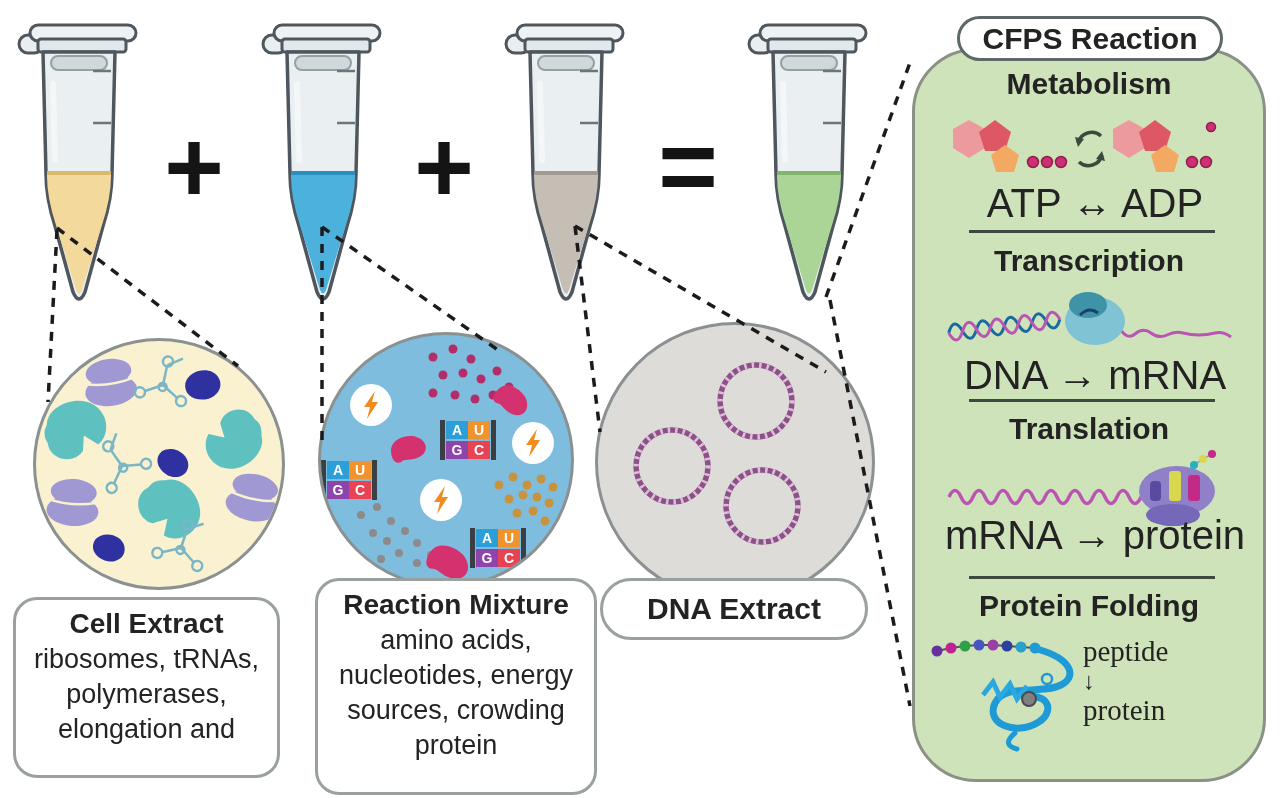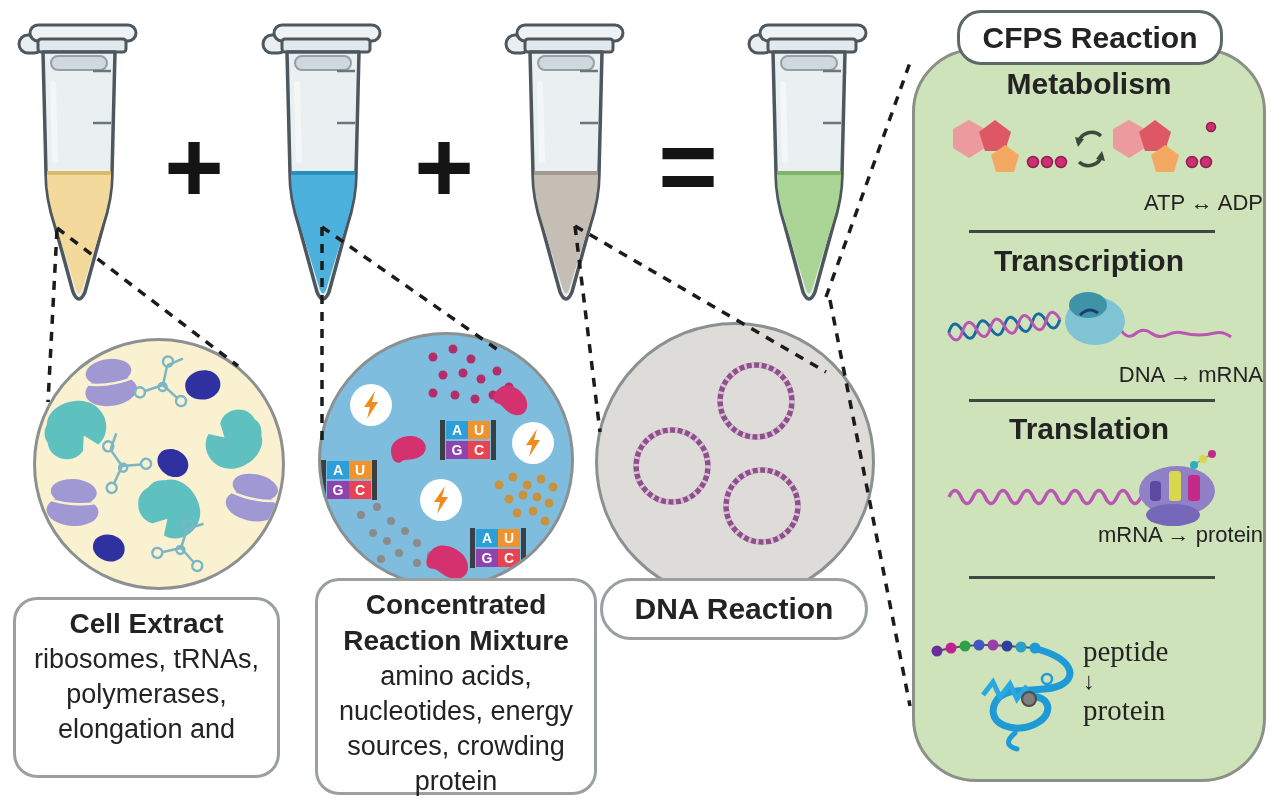--- a/index.html
+++ b/index.html
@@ -12,21 +12,21 @@
   .labelbox{background:#ffffff;border:3px solid #9aa0a0;border-radius:24px;box-sizing:border-box;
             text-align:center;padding-top:6px;}
   .labelbox .title{font-weight:bold;font-size:28px;line-height:36px;}
   .labelbox .line{font-size:27px;line-height:35px;}
   .pillbox{background:#ffffff;border:3px solid #9aa0a0;border-radius:32px;box-sizing:border-box;
            display:flex;align-items:center;justify-content:center;font-weight:bold;font-size:30px;}
   #panel{background:var(--fill,#cfe3bb);border:3px solid #8a9186;border-radius:64px;box-sizing:border-box;}
   #cfps-pill{background:#ffffff;border:3px solid #5e6868;border-radius:24px;box-sizing:border-box;
              display:flex;align-items:center;justify-content:center;font-weight:bold;font-size:30px;z-index:6;}
   .panel-head{left:0;right:0;text-align:center;font-weight:bold;font-size:30px;line-height:34px;}
-  .panel-cap{left:0;right:0;text-align:right;font-size:22px;line-height:36px;padding-left:12px;}
+  .panel-cap{left:0;right:0;text-align:center;font-size:40px;line-height:36px;padding-left:12px;}
   .panel-div{left:54px;width:246px;border-top:3px solid #3e483e;height:0;}
   .fold-cap{text-align:left;font-size:29px;line-height:33px;font-family:Liberation Serif, serif;}
   .fold-cap .arrow{font-size:24px;line-height:26px;}
   .codon-letter{font:bold 14px "Liberation Sans",sans-serif;fill:#ffffff;text-anchor:middle;}.z2{z-index:2}.z3{z-index:3}.z4{z-index:4}.z5{z-index:5}
 </style>
 </head>
 <body>
 
 <div id="stage">
 
@@ -198,30 +198,29 @@
   </svg>
 
   <div class="abs labelbox z5" style="left:13px;top:597px;width:267px;height:181px">
     <div class="title">Cell Extract</div>
     <div class="line">ribosomes, tRNAs,</div>
     <div class="line">polymerases,</div>
     <div class="line">elongation and</div>
   </div>
 
   <div class="abs labelbox z5" style="left:315px;top:578px;width:282px;height:217px">
-    <div class="title">Concentrated</div>
     <div class="title">Reaction Mixture</div>
     <div class="line">amino acids,</div>
     <div class="line">nucleotides, energy</div>
     <div class="line">sources, crowding</div>
     <div class="line">protein</div>
   </div>
 
   <div class="abs pillbox z5" style="left:600px;top:578px;width:268px;height:62px">
-    <span>DNA Reaction</span>
+    <span>DNA Extract</span>
   </div>
 
   <div id="panel" class="abs z5" style="left: 912px; top: 48px; width: 354px; height: 734px; --fill: #cfe3bb;">
 
     <div class="abs panel-head" style="top:16px">Metabolism</div>
     <svg class="abs" style="left:32px;top:66px" width="290" height="62" viewBox="0 0 290 62">
       <polygon points="22,3 38,12 38,31 22,41 6,31 6,12" fill="#ec9a9e"></polygon>
       <polygon points="48,3 64,15 58,34 38,34 32,15" fill="#dd5864"></polygon>
       <polygon points="58,28 72,38 67,55 49,55 44,38" fill="#f4a963"></polygon>
       <g fill="#cc2f72" stroke="#8e1f50" stroke-width="1.5">
@@ -270,20 +269,21 @@
       <rect x="205" y="32" width="11" height="20" rx="4" fill="#5a4aa0"></rect>
       <rect x="224" y="22" width="12" height="30" rx="3" fill="#d8d84e"></rect>
       <rect x="243" y="26" width="12" height="26" rx="3" fill="#c22a88"></rect>
       <circle cx="249" cy="16" r="4" fill="#28b0c0"></circle>
       <circle cx="258" cy="10" r="4" fill="#d8d84e"></circle>
       <circle cx="267" cy="5" r="4" fill="#c22a88"></circle>
     </svg>
     <div class="abs panel-cap" style="top:466px">mRNA → protein</div>
     <div class="abs panel-div" style="top:525px"></div>
 
+    <div class="abs panel-head" style="top:538px">Protein Folding</div>
     <svg class="abs" style="left:10px;top:578px" width="180" height="150" viewBox="0 0 180 150">
       <polyline points="12,22 26,19 40,17 54,16 68,16 82,17 96,18 110,19" stroke="#555555" stroke-width="2" fill="none"></polyline>
       <circle cx="12" cy="22" r="5.5" fill="#6a2f9e"></circle>
         <circle cx="26" cy="19" r="5.5" fill="#c02090"></circle>
       <circle cx="40" cy="17" r="5.5" fill="#2ea04a"></circle>
         <circle cx="54" cy="16" r="5.5" fill="#4556c0"></circle>
       <circle cx="68" cy="16" r="5.5" fill="#9b3fa8"></circle>
         <circle cx="82" cy="17" r="5.5" fill="#2f3f9e"></circle>
       <circle cx="96" cy="18" r="5.5" fill="#28a0c8"></circle>
         <circle cx="110" cy="19" r="5.5" fill="#1e9ad6"></circle>
@@ -293,17 +293,17 @@
       <circle cx="122" cy="50" r="5" stroke="#1e9ad6" stroke-width="2.5" fill="none"></circle>
       <path d="M90,104 q-14,12 2,16" stroke="#1e9ad6" stroke-width="5" fill="none" stroke-linecap="round"></path>
     </svg>
     <div class="abs fold-cap" style="left:168px;top:584px;width:175px">
       <div>peptide</div>
       <div class="arrow">↓</div>
       <div>protein</div>
     </div>
   </div>
 
-  <div id="cfps-pill" class="abs" style="left:957px;top:10px;width:266px;height:55px">
+  <div id="cfps-pill" class="abs" style="left:957px;top:16px;width:266px;height:45px">
     <span>CFPS Reaction</span>
   </div>
 
 </div>
 
 </body></html>

